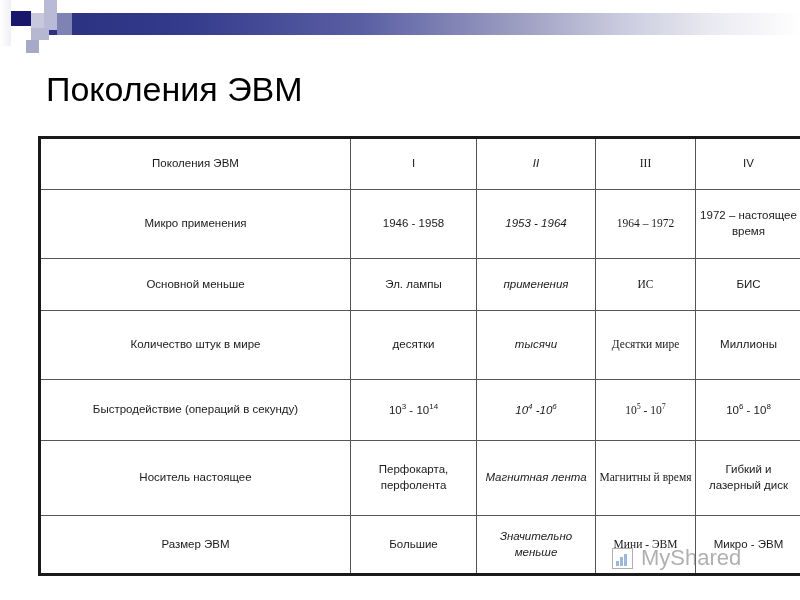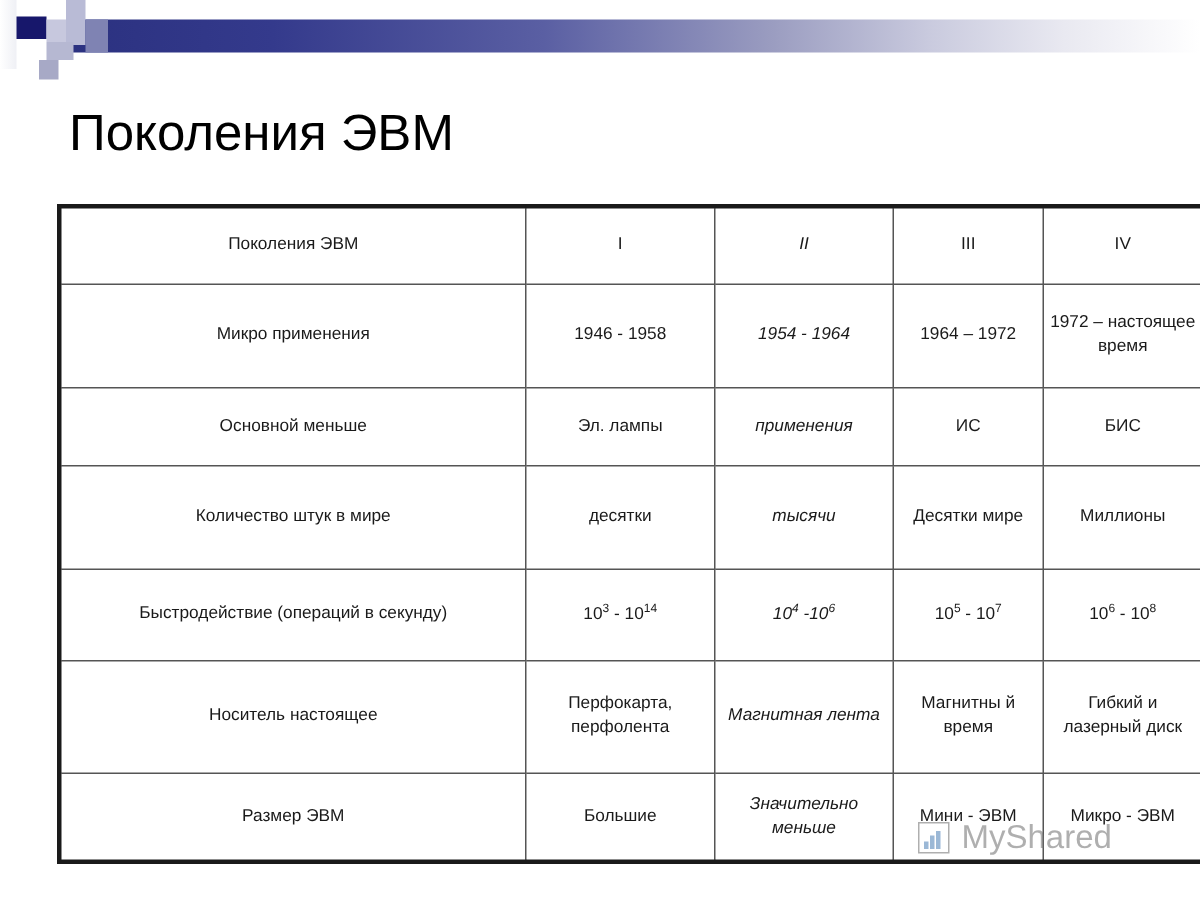--- a/index.html
+++ b/index.html
@@ -97,21 +97,21 @@
     text-align: center;
     vertical-align: middle;
     font-size: 11.5px;
     color: #1a1a1a;
     padding: 2px 3px;
     line-height: 1.35;
   }
   td.col-label { width: 303px; }
   td.col-g1 { width: 119px; }
   td.col-g2 { width: 112px; font-style: italic; }
-  td.col-g3 { width: 93px; }
+  td.col-g3 { width: 93px; font-family: Liberation Serif, serif; }
   td.col-g4 { width: 99px; }
 
   tr.r-head td { height: 46px; }
   tr.r-years td { height: 64px; }
   tr.r-element td { height: 47px; }
   tr.r-count td { height: 64px; }
   tr.r-speed td { height: 56px; }
   tr.r-media td { height: 70px; }
   tr.r-size td { height: 53px; }
 
@@ -172,21 +172,21 @@
       <td class="col-label">Поколения ЭВМ</td>
       <td class="col-g1">I</td>
       <td class="col-g2">II</td>
       <td class="col-g3">III</td>
       <td class="col-g4">IV</td>
     </tr>
 
     <tr class="r-years">
       <td class="col-label">Микро применения</td>
       <td class="col-g1">1946 - 1958</td>
-      <td class="col-g2">1954 - 1964</td>
+      <td class="col-g2">1953 - 1964</td>
       <td class="col-g3">1964 – 1972</td>
       <td class="col-g4">1972 – настоящее время</td>
     </tr>
 
     <tr class="r-element">
       <td class="col-label">Основной меньше</td>
       <td class="col-g1">Эл. лампы</td>
       <td class="col-g2">применения</td>
       <td class="col-g3">ИС</td>
       <td class="col-g4">БИС</td>

